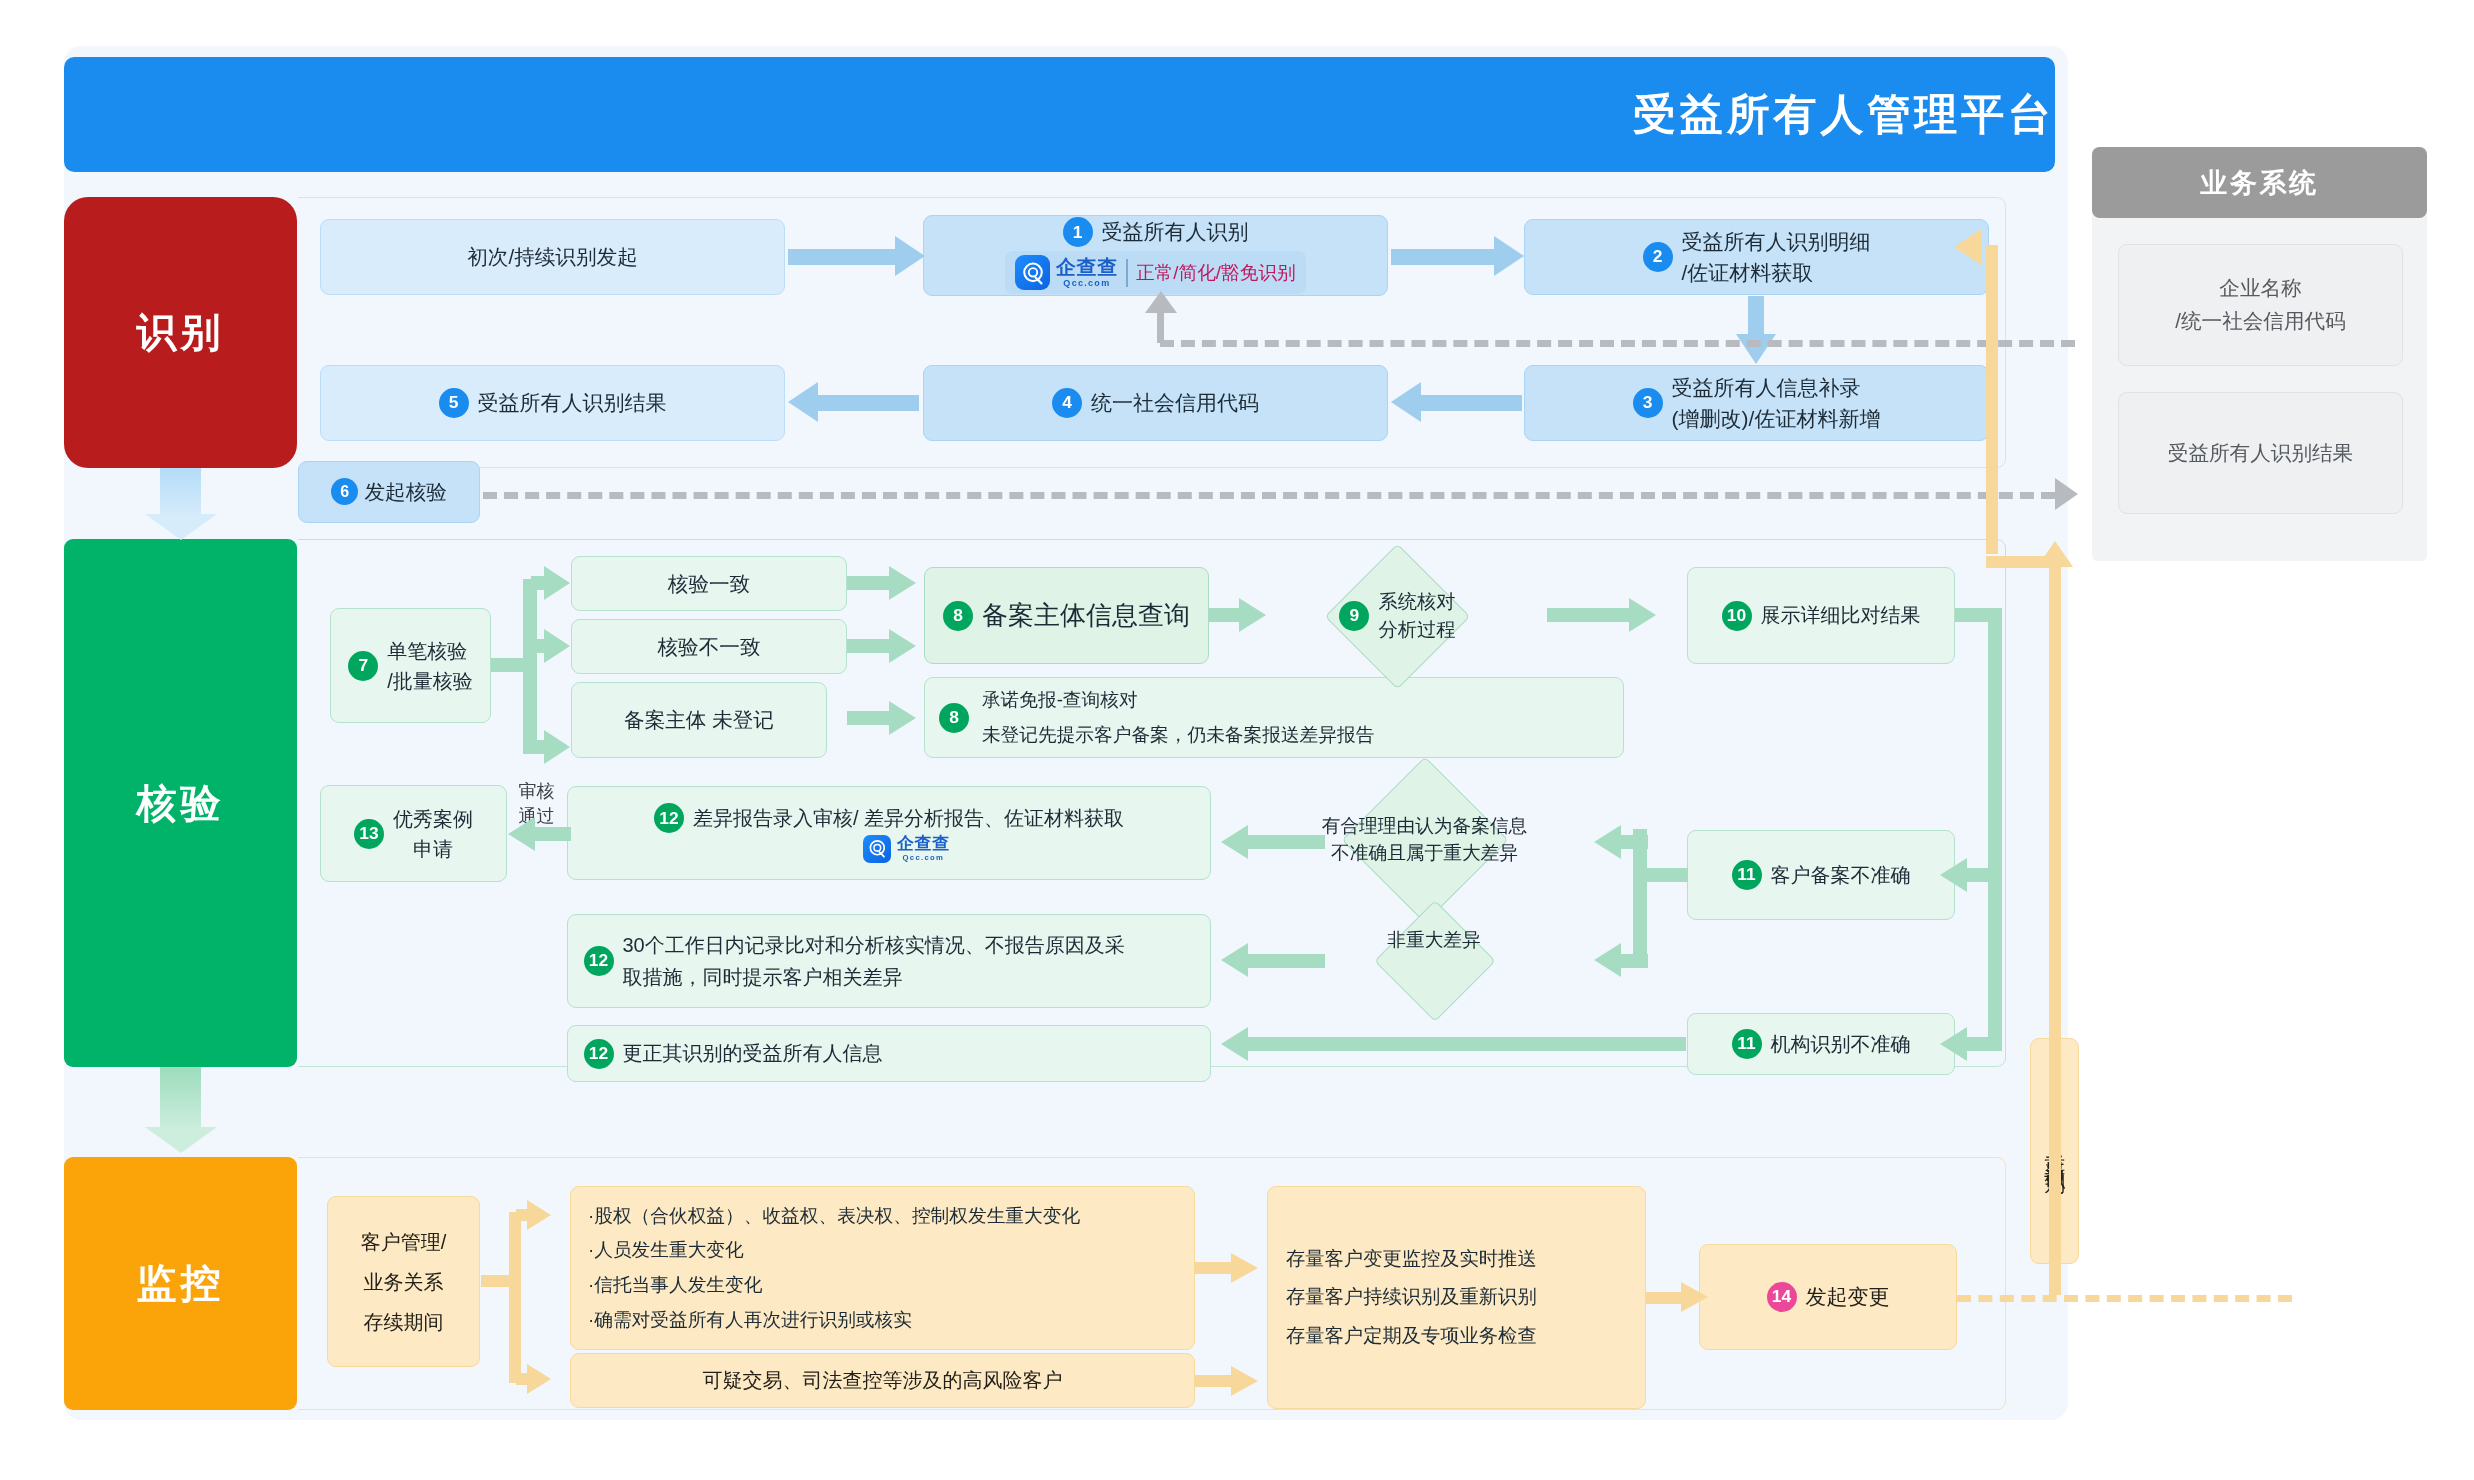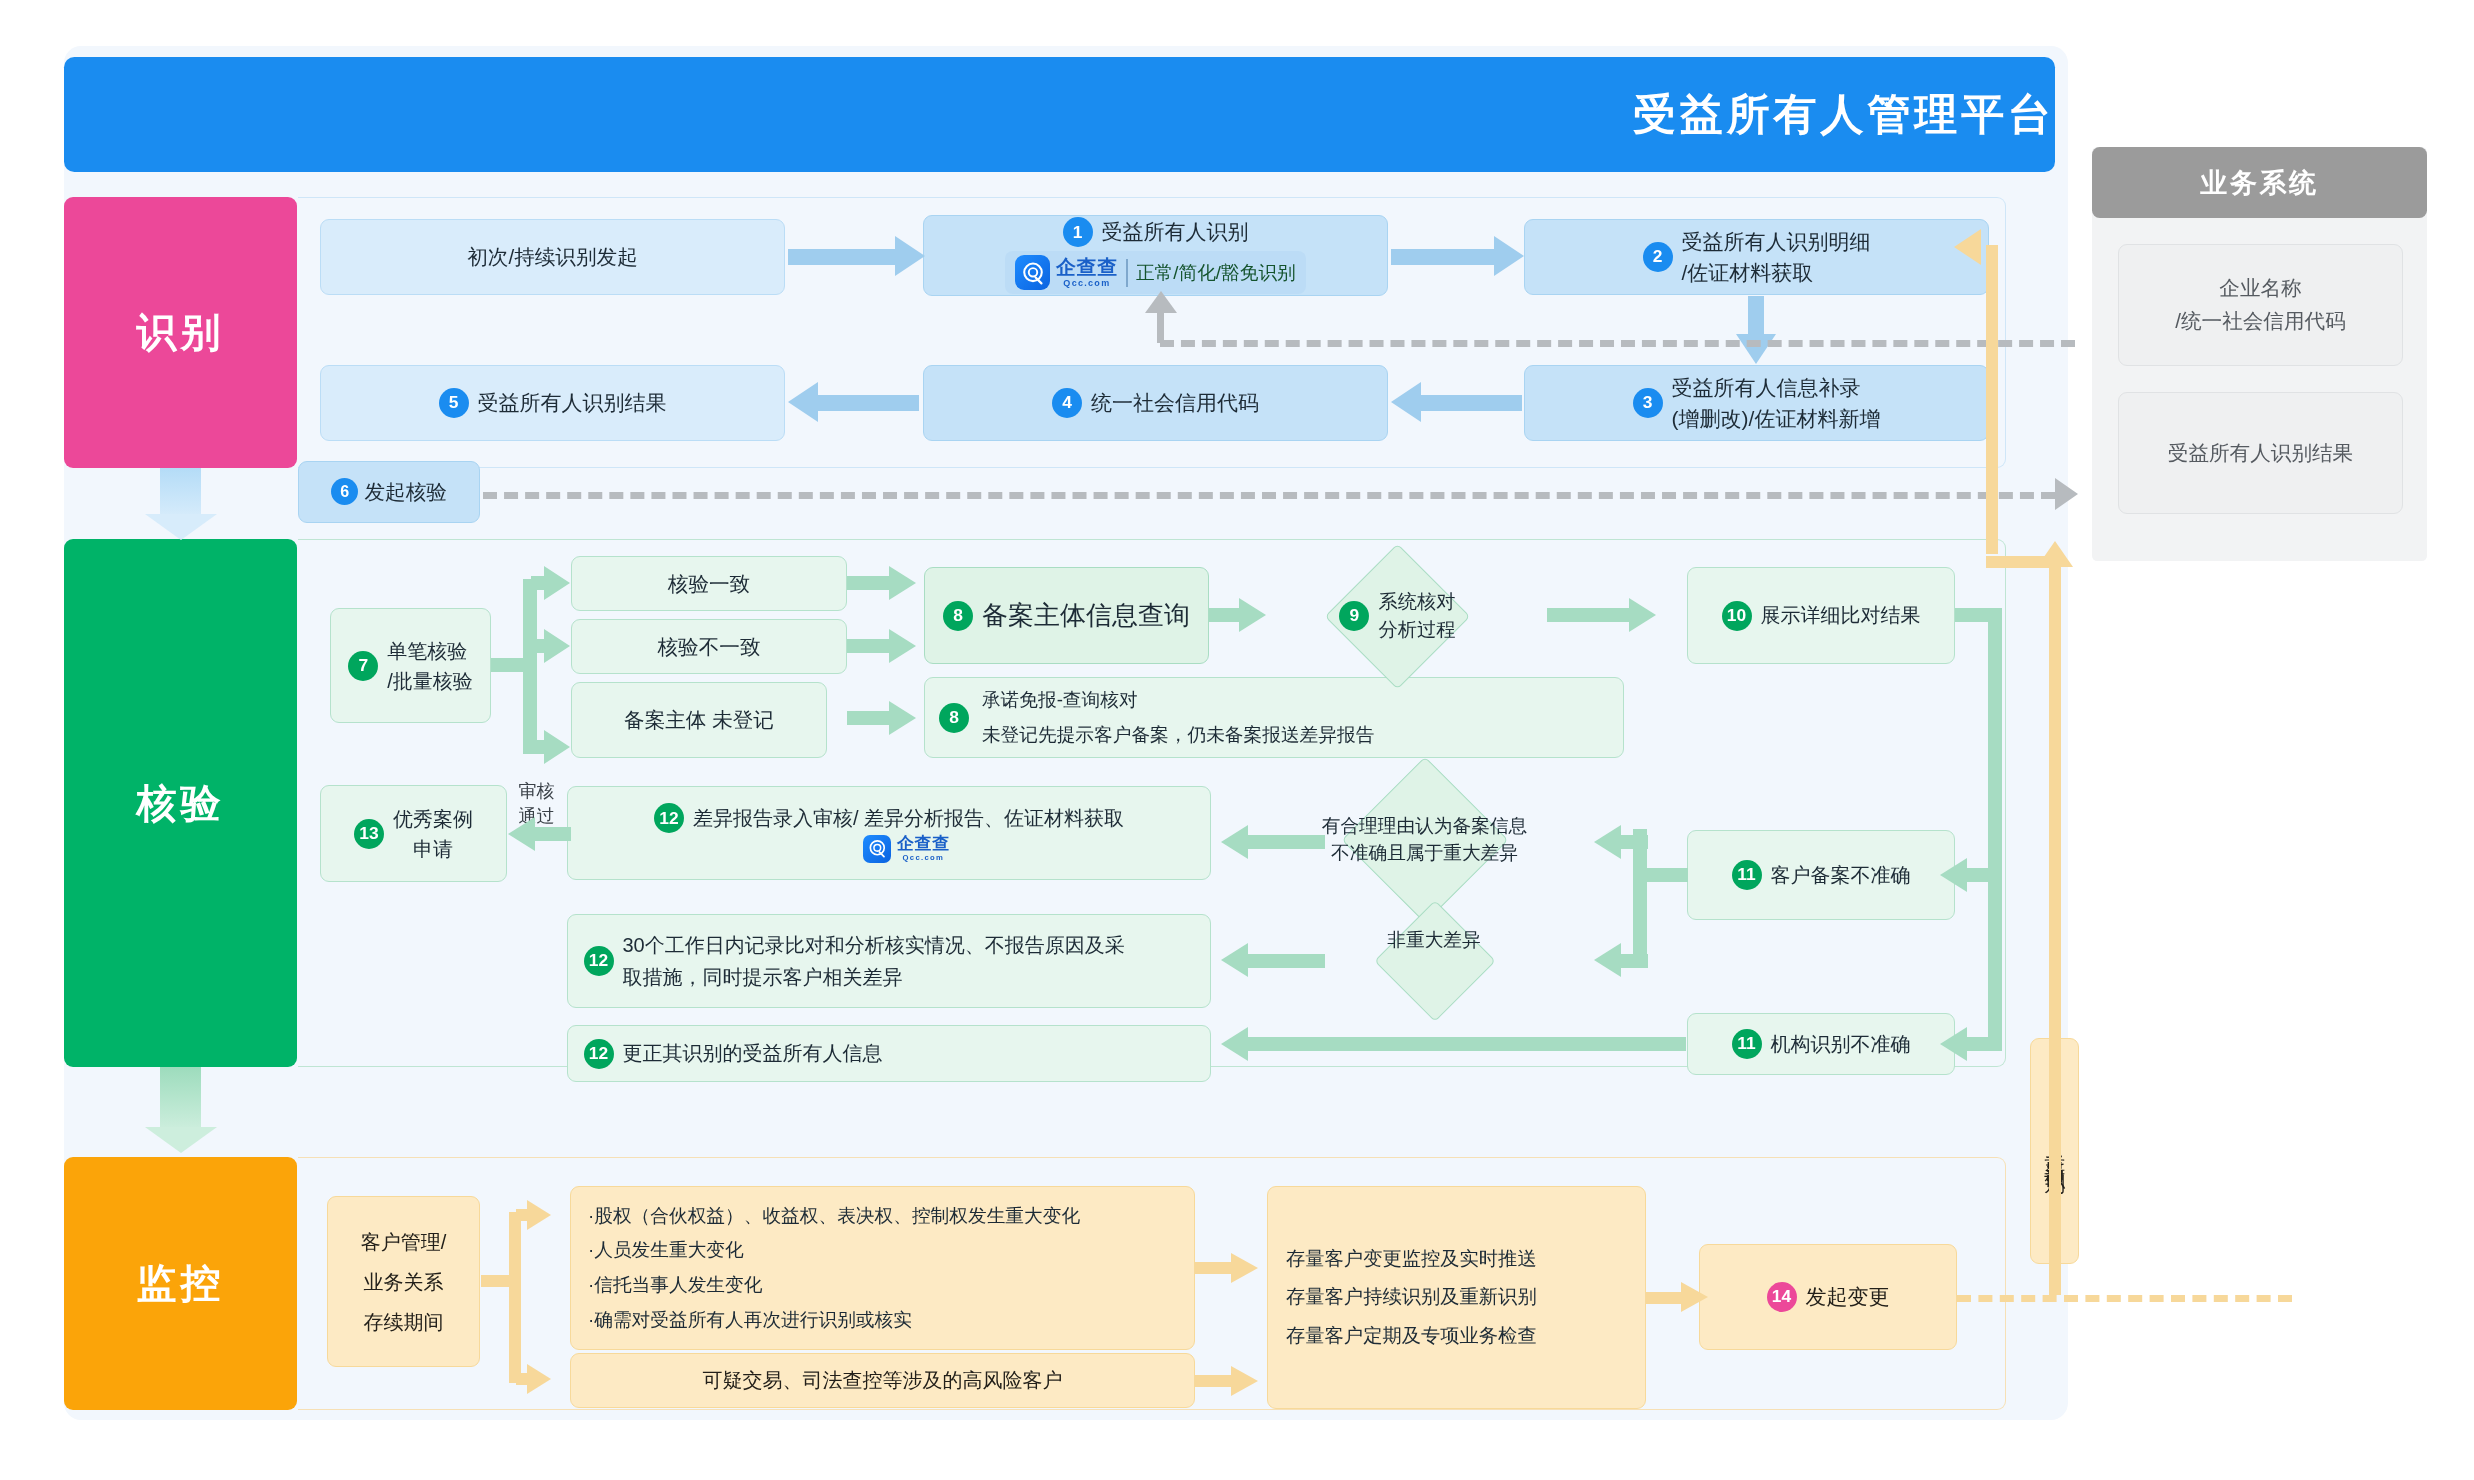--- a/index.html
+++ b/index.html
@@ -12,21 +12,21 @@
 
   
   .title-bar{position:absolute;left:64px;top:57px;width:1991px;height:115px;
              background:#1a8cf0;border-radius:10.3px;display:flex;align-items:center;justify-content:flex-end;}
   .title-bar span{color:#fff;font-size:43px;font-weight:bold;letter-spacing:3.9px;}
 
   
   .stage{position:absolute;left:64px;width:233px;border-radius:9px;
          display:flex;align-items:center;justify-content:center;}
   .stage span{color:#fff;font-size:40px;font-weight:bold;letter-spacing:3.9px;}
-  .stage.ident{top:197px;height:271px;background:#ec4899;}
+  .stage.ident{top:197px;height:271px;background:#b91c1c;border-radius:24px;}
   .stage.verify{top:539px;height:528px;background:#00b368;}
   .stage.monitor{top:1157px;height:253px;background:#fba409;}
 
   
   .node{position:absolute;border-radius:9px;display:flex;align-items:center;justify-content:center;
         box-sizing:border-box;text-align:center;line-height:1.45;}
   .node .txt{padding:0 7.7px;}
 
   .n-blue{background:#c5e2f8;border:1.3px solid #a9d4f2;color:#1d2b36;}
   .n-blue-pale{background:#d9ecfb;border:1.3px solid #bbddf6;color:#1d2b36;}
@@ -48,21 +48,21 @@
   
   .qcc-chip{display:inline-flex;align-items:center;background:#bcdcf6;border-radius:7.7px;padding:3.9px 10.3px;}
   .qcc-logo{display:inline-flex;align-items:center;}
   .qcc-mark{width:35px;height:35px;border-radius:9px;background:linear-gradient(135deg,#1f8cff,#0a63e0);
             display:flex;align-items:center;justify-content:center;margin-right:5.8px;}
   .qcc-mark svg{display:block;}
   .qcc-words{display:flex;flex-direction:column;line-height:1;}
   .qcc-cn{font-size:20px;font-weight:bold;color:#1a60c8;letter-spacing:0.6px;}
   .qcc-en{font-size:9px;font-weight:bold;color:#1a60c8;letter-spacing:1.3px;margin-top:1.9px;}
   .qcc-div{width:1.3px;height:28px;background:#7fa8cd;margin:0 8.4px;}
-  .qcc-tail{font-size:18.7px;color:#14532d;white-space:nowrap;}
+  .qcc-tail{font-size:18.7px;color:#be185d;white-space:nowrap;}
 
   
   .diamond{position:absolute;background:#dff3e7;border:1.3px solid #a9ddc3;
            transform:rotate(45deg);border-radius:5.2px;}
   .diamond-label{position:absolute;display:flex;align-items:center;justify-content:center;
                  text-align:center;line-height:1.4;color:#1d2b36;}
 
   
   .ln{position:absolute;}
   .ar{position:absolute;width:0;height:0;}

